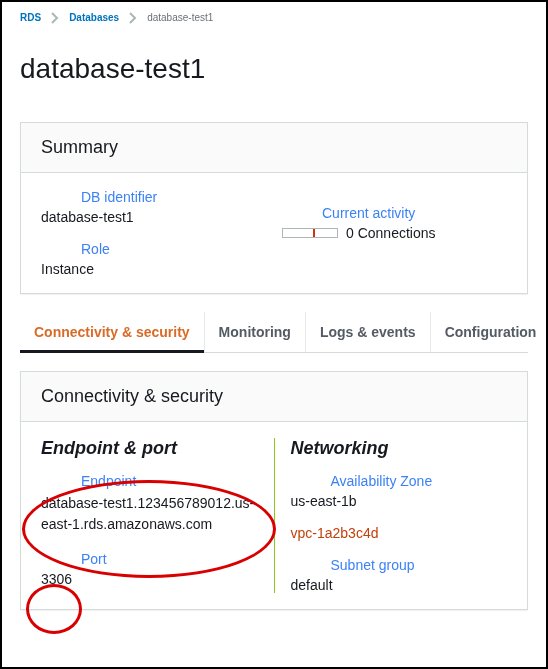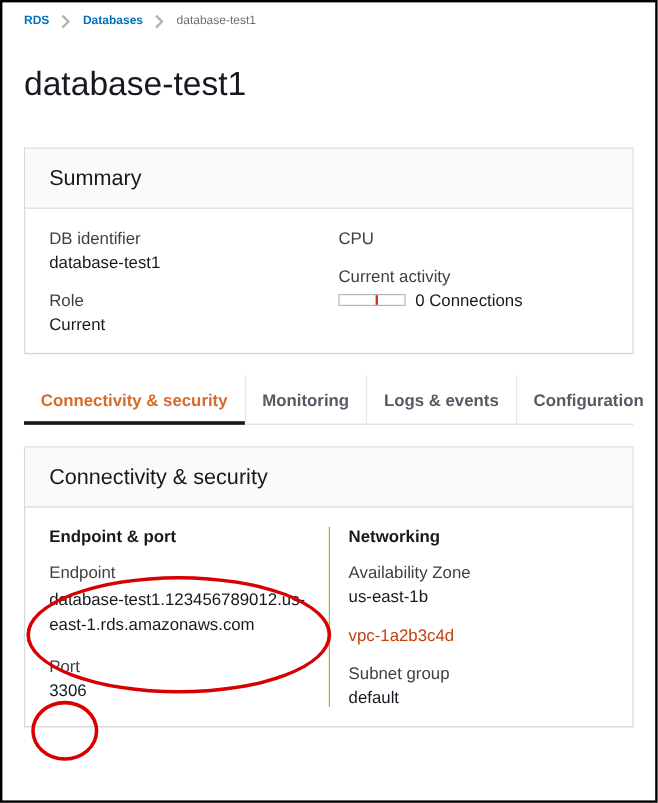--- a/index.html
+++ b/index.html
@@ -52,21 +52,21 @@
   }
   .panel-body { padding: 16px 20px; }
 
   .two-col { display: flex; }
   .two-col > .col { flex: 1; min-width: 0; }
   .col + .col { padding-left: 16px; }
   .divider-left { border-left: 1px solid #84cc16; }
 
   .field { margin-bottom: 16px; }
   .field:last-child { margin-bottom: 0; }
-  .label { color: #404040; font-size: 14px; margin-bottom: 4px; }
+  .label { color: #3b82f6; font-size: 14px; margin-bottom: 4px; margin-left: 40px; }
   .value { color: #16191f; font-size: 14px; }
   .value .link-text { color: #c2410c; }
   .value.wrap { word-break: break-all; line-height: 1.5; }
 
   
   .bar-wrap { display: flex; align-items: center; gap: 8px; }
   .bar {
     width: 56px; height: 10px;
     border: 1px solid #aeb6b8;
     position: relative; background: #fff;
@@ -97,23 +97,24 @@
     color: #d86b27; 
     position: relative;
   }
   .tab.active::after {
     content:"";
     position:absolute; left:0; right:0; bottom:-1px;
     height:3px; background:#16191f;
   }
 
   .section-title {
-    font-size: 14px;
+    font-size: 18px;
     font-weight: 700;
     margin: 0 0 14px;
+    font-style: italic;
   }
 
   
   .annot {
     position: absolute;
     border: 3px solid #d80000;
     border-radius: 50%;
     pointer-events: none;
   }
   
@@ -153,26 +154,25 @@
 <div class="panel">
   <div class="panel-header">Summary</div>
   <div class="panel-body two-col">
     <div class="col">
       <div class="field">
         <div class="label">DB identifier</div>
         <div class="value">database-test1</div>
       </div>
       <div class="field">
         <div class="label">Role</div>
-        <div class="value">Current</div>
+        <div class="value">Instance</div>
       </div>
     </div>
     <div class="col">
       <div class="field">
-        <div class="label">CPU</div>
       </div>
       <div class="field">
         <div class="label">Current activity</div>
         <div class="value bar-wrap">
           <span class="bar">
             <span class="fill-red" style="left:30px;width:2px;"></span>
           </span>
           <span class="bar-text">0 Connections</span>
         </div>
       </div>

